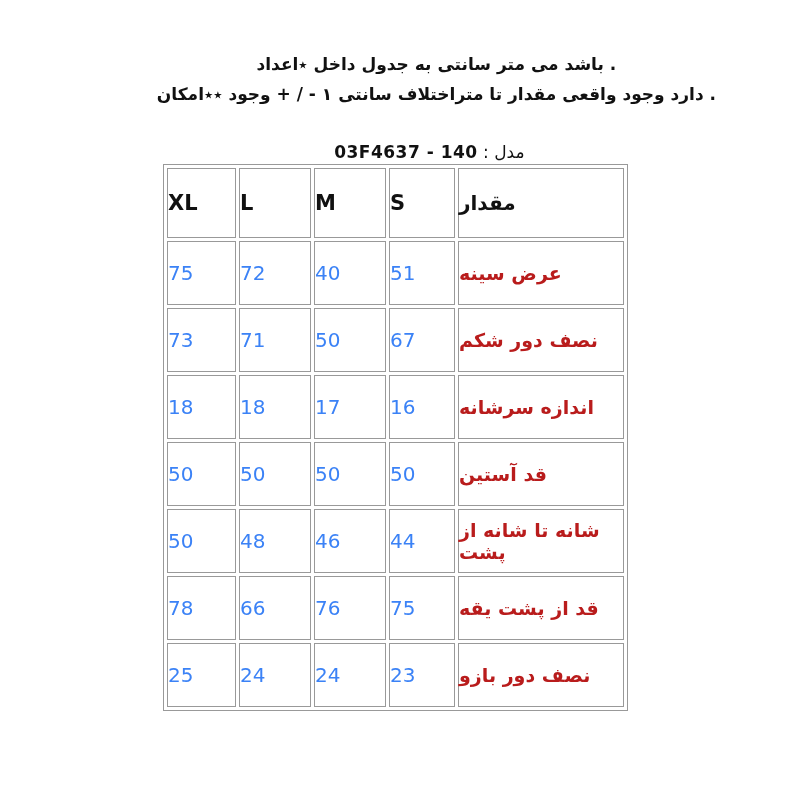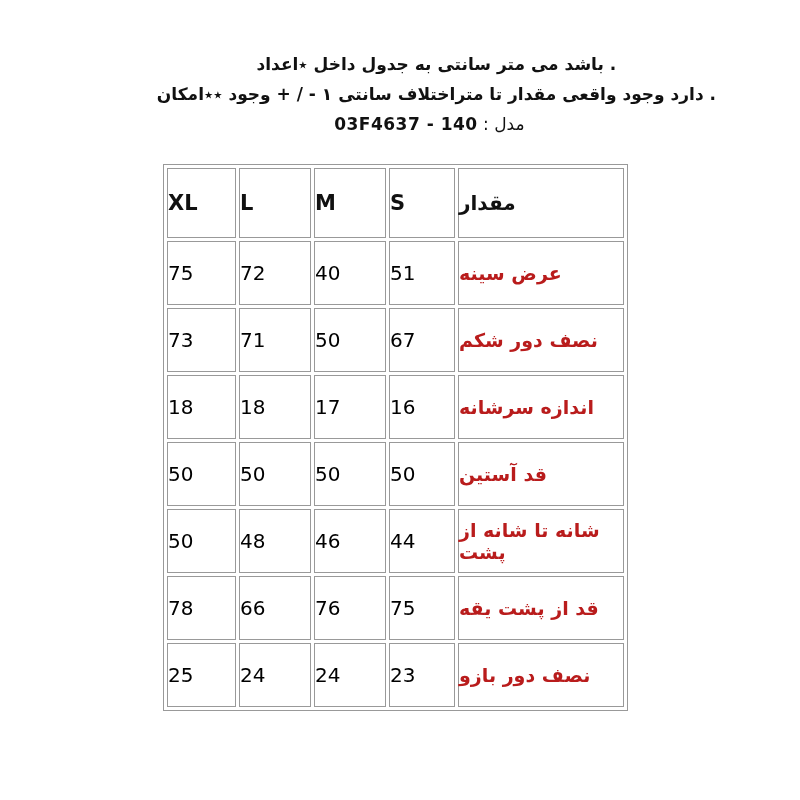--- a/index.html
+++ b/index.html
@@ -2,35 +2,35 @@
 <html><head>
 <meta charset="utf-8">
 <style>
   html,body{margin:0;padding:0;background:#ffffff;}
   body{width:800px;height:800px;position:relative;overflow:hidden;
        font-family:"DejaVu Sans",sans-serif;color:#000;}
   
   .w{unicode-bidi:isolate;direction:ltr;display:inline;}
   .notes{position:absolute;top:49px;right:84px;text-align:center;direction:ltr;
          font-weight:bold;font-size:17px;line-height:30px;color:#111;}
-  .model-line{font-weight:normal;padding-right:14px;}
+  .model-line{font-weight:normal;padding-right:14px;margin-top:28px;}
   .model-num{font-weight:bold;letter-spacing:0.5px;}
   table.size{position:absolute;left:163px;top:164px;border-collapse:separate;
              border-spacing:3px;border:1px solid #999;direction:rtl;
              table-layout:fixed;background:#fff;}
   table.size th,table.size td{border:1px solid #999;background:#fff;
              text-align:left;vertical-align:middle;padding:0;margin-left:40px;}
   col.c-label{width:166px;}
   col.c-s{width:66px;}
   col.c-m{width:72px;}
   col.c-l{width:72px;}
   col.c-xl{width:69px;}
   th{height:68px;font-size:21px;font-weight:bold;color:#111;}
   th.size-head{font-size:20px;}
-  td{height:62px;font-size:20px;font-weight:normal;color:#000000;}
+  td{height:62px;font-size:20px;font-weight:normal;color:#3b82f6;}
   td.lbl{font-size:19px;font-weight:bold;color:#b91c1c;}
 </style>
 </head>
 <body>
 
 <div class="notes">
   <div class="note-line"><span class="w">٭اعداد</span> <span class="w">داخل</span> <span class="w">جدول</span> <span class="w">به</span> <span class="w">سانتی</span> <span class="w">متر</span> <span class="w">می</span> <span class="w">باشد</span> <span class="w">.</span></div>
   <div class="note-line"><span class="w">٭٭امکان</span> <span class="w">وجود</span> <span class="w">+</span> <span class="w">/</span> <span class="w">-</span> <span class="w">۱</span> <span class="w">سانتی</span> <span class="w">متراختلاف</span> <span class="w">تا</span> <span class="w">مقدار</span> <span class="w">واقعی</span> <span class="w">وجود</span> <span class="w">دارد</span> <span class="w">.</span></div>
   <div class="note-line model-line">
     <span class="model-num"><span class="w">03F4637</span> <span class="w">-</span> <span class="w">140</span></span>

